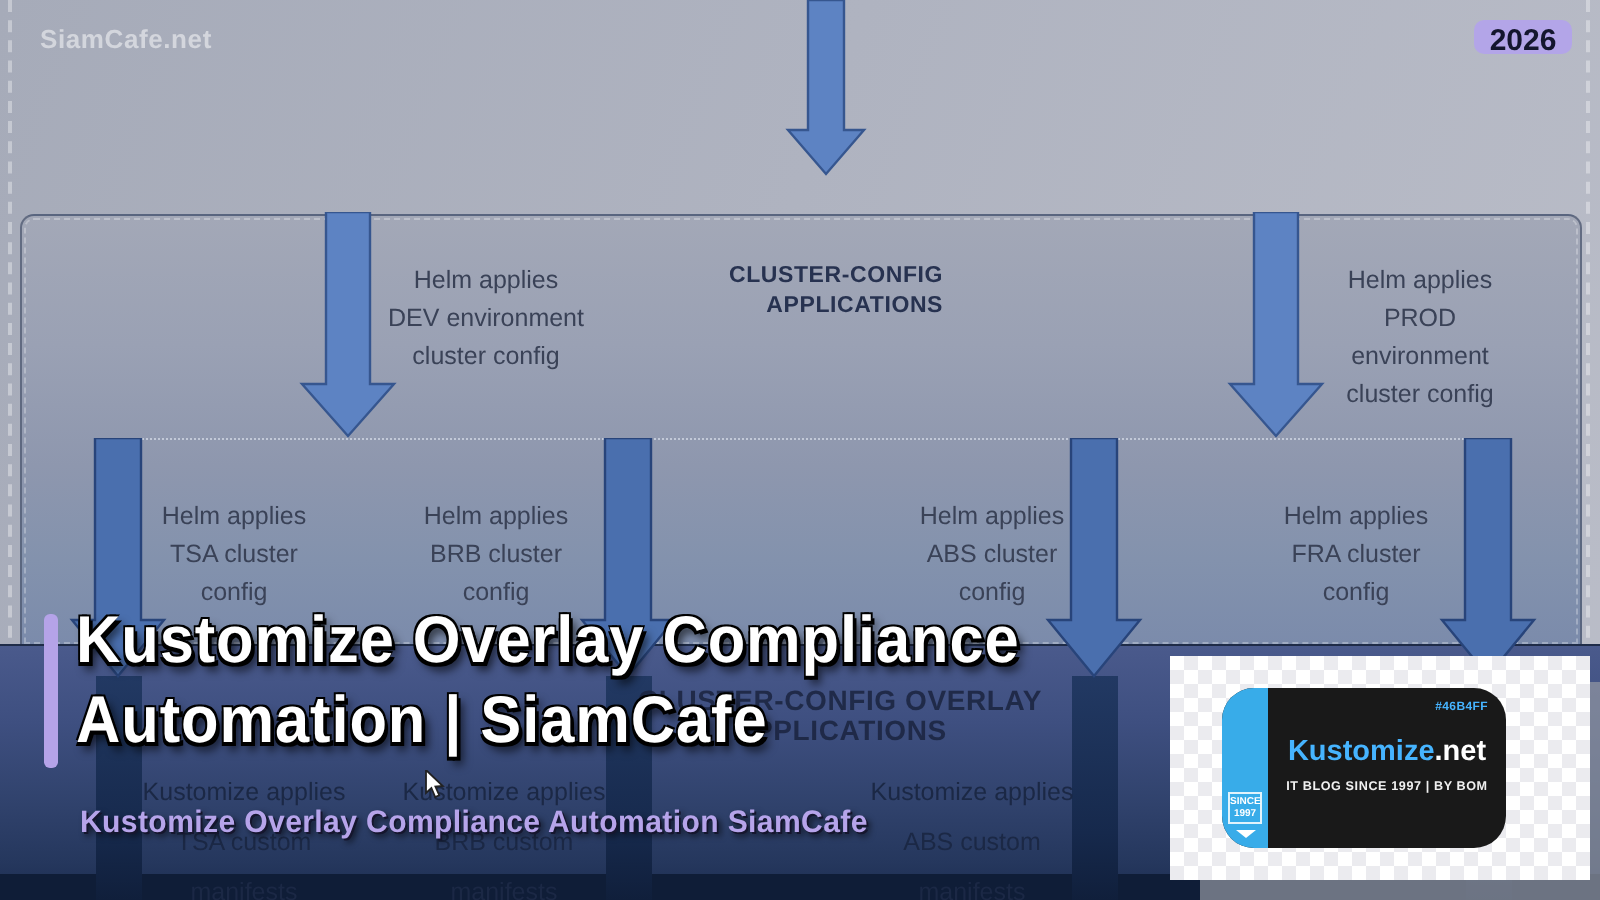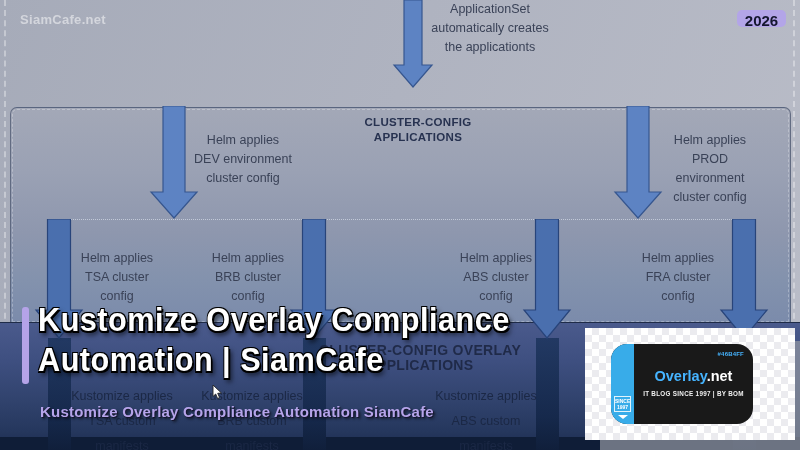--- a/index.html
+++ b/index.html
@@ -77,31 +77,28 @@
 <body>
 
 <div class="stage">
 
   <div class="edge-dash left"></div>
   <div class="edge-dash right"></div>
 
   <div class="watermark">SiamCafe.net</div>
   <div class="year-badge">2026</div>
 
-  <div class="note" style="left:490px;top:0px;">ApplicationSet
-automatically creates
-the applicationts</div>
   <svg class="arrow-svg" style="left:392px;top:0px;" width="42" height="88" viewBox="0 0 42 88">
     <polygon points="12,0 30,0 30,65 40,65 21,87 2,65 12,65" fill="#5d83c3" stroke="#36568f" stroke-width="1.2"></polygon>
   </svg>
 
   <div class="mid-panel"></div>
   <div class="dotted-sep"></div>
 
-  <div class="note bold-hd" style="left:418px;top:115px;">CLUSTER-CONFIG
+  <div class="note bold-hd" style="left:418px;top:131px;text-align:right;">CLUSTER-CONFIG
 APPLICATIONS</div>
 
   <div class="note" style="left:243px;top:131px;">Helm applies
 DEV environment
 cluster config</div>
   <div class="note" style="left:710px;top:131px;">Helm applies
 PROD environment
 cluster config</div>
 
   <svg class="arrow-svg" style="left:149px;top:106px;" width="50" height="114" viewBox="0 0 50 114">
@@ -172,20 +169,20 @@
   <div class="logo-card">
     <div class="logo-pill">
       <div class="pill-tab">
         <div class="ribbon">SINCE
 1997</div>
         <div class="ribbon-chevron"></div>
       </div>
       <div class="pill-body">
         <div class="hex-label">#46B4FF</div>
         <div class="brand">
-          <span class="b1">Overlay</span><span class="b2">.net</span>
+          <span class="b1">Kustomize</span><span class="b2">.net</span>
         </div>
         <div class="tagline">IT BLOG SINCE 1997 | BY BOM</div>
       </div>
     </div>
   </div>
 
 </div>
 
 </body></html>

